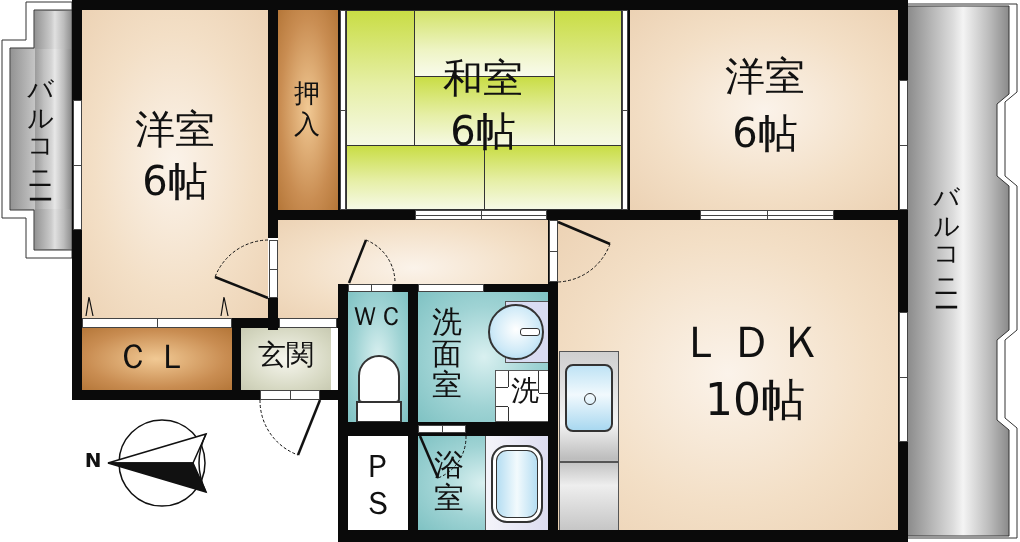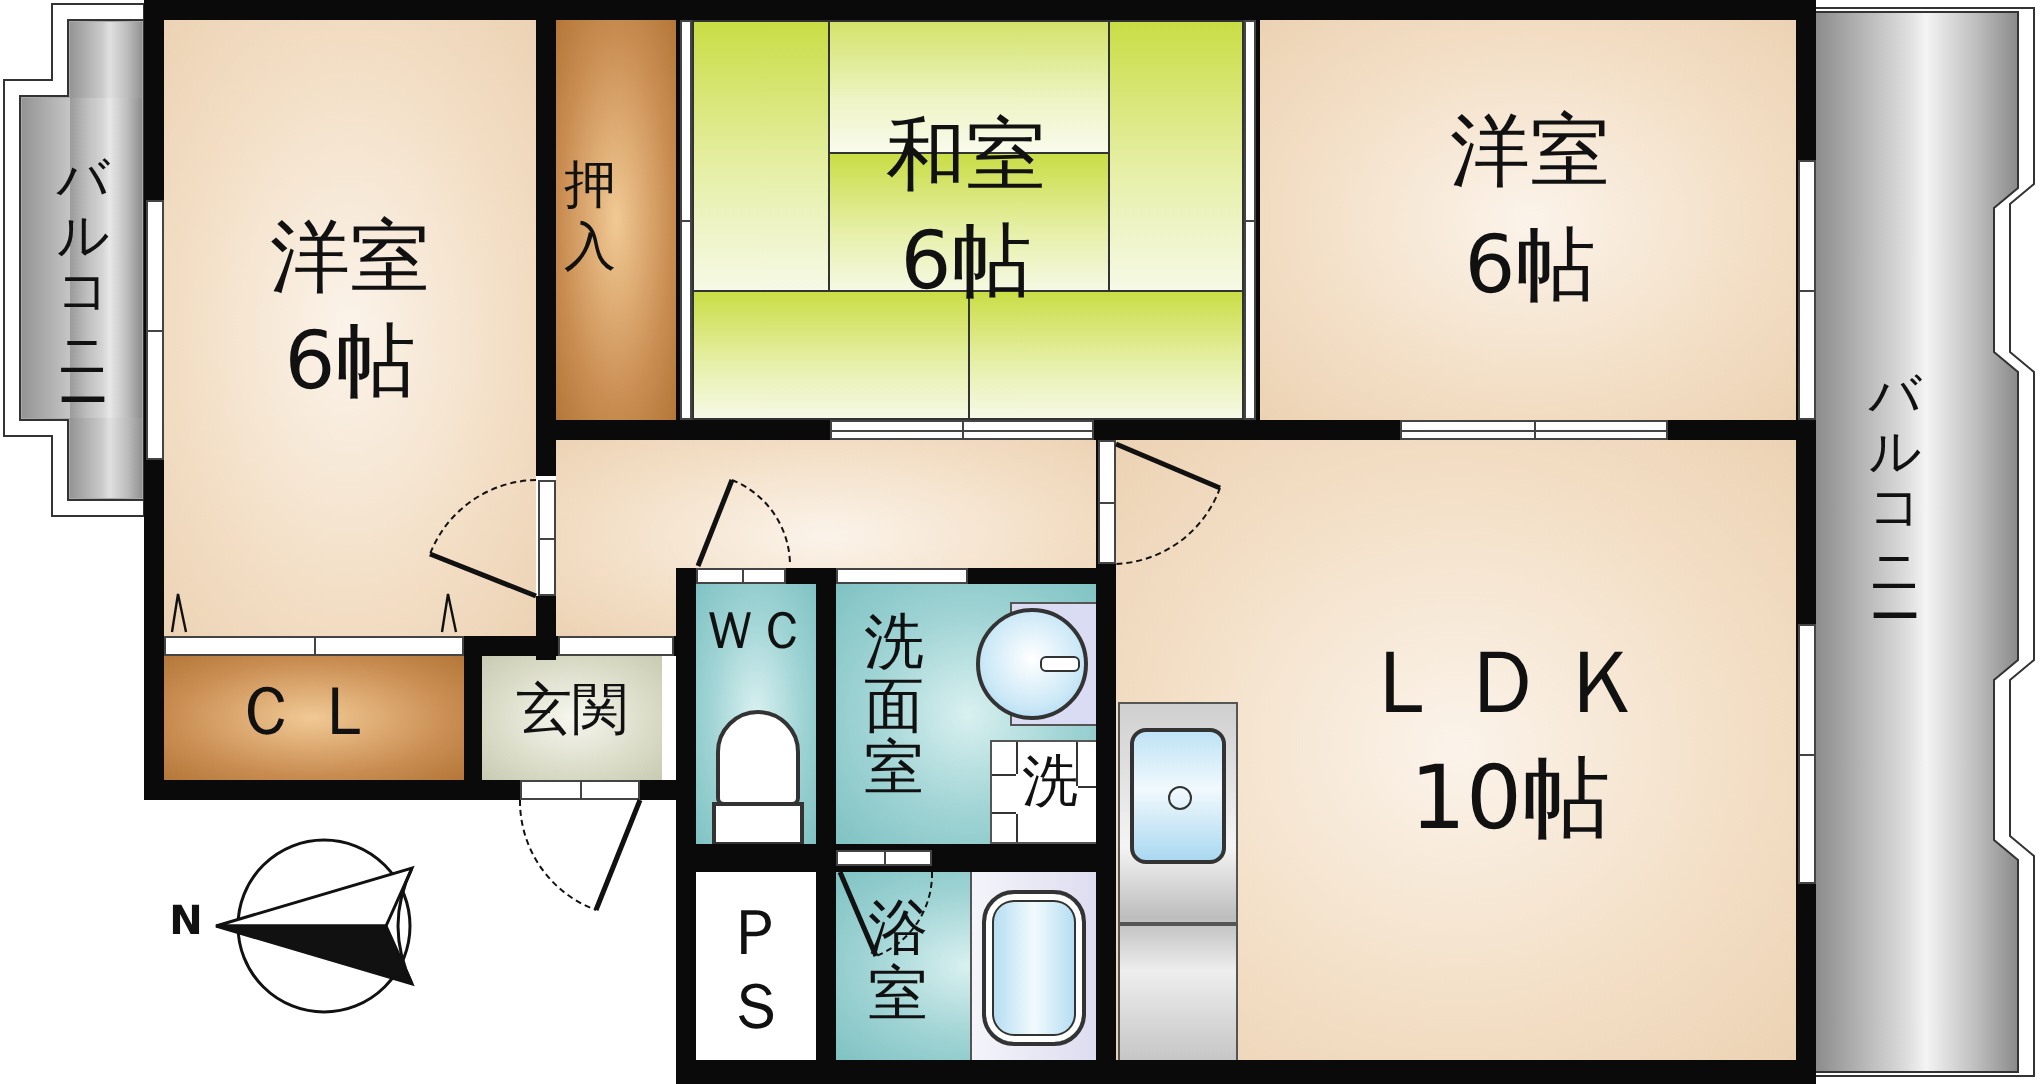--- a/index.html
+++ b/index.html
@@ -49,21 +49,21 @@
   </defs>
   <polygon points="2,6 104,6 104,94 92,104 92,176 104,186 104,330 92,340 92,420 104,430 104,536 2,536" fill="url(#rbg)" stroke="#333" stroke-width="1"></polygon>
 </svg>
 <div class="vlabel" style="left:930px;top:168px;font-size:26px;">バルコニー</div>
 
 <div class="abs room-beige" style="left:80px;top:10px;width:188px;height:310px;"></div>
 <div class="label" style="left:120px;top:108px;width:110px;font-size:40px;">洋室</div>
 <div class="label" style="left:120px;top:160px;width:110px;font-size:40px;">6帖</div>
 
 <div class="abs room-brown" style="left:278px;top:10px;width:60px;height:200px;"></div>
-<div class="label" style="left:278px;top:78px;width:34px;font-size:26px;white-space:normal;line-height:1.2;word-break:break-all;">押入</div>
+<div class="label" style="left:290px;top:78px;width:34px;font-size:26px;white-space:normal;line-height:1.2;word-break:break-all;">押入</div>
 
 <div class="abs" style="left:346px;top:10px;width:276px;height:200px;background:#f6f9e6;">
   <div class="tatami" style="left:0;top:0;width:69px;height:136px;"></div>
   <div class="tatami" style="left:68px;top:0;width:141px;height:67px;background:linear-gradient(180deg,#d3e36a 0%,#eef4c4 60%,#f9fbec 100%);"></div>
   <div class="tatami" style="left:68px;top:66px;width:141px;height:71px;"></div>
   <div class="tatami" style="left:208px;top:0;width:68px;height:136px;"></div>
   <div class="tatami" style="left:0;top:135px;width:139px;height:65px;"></div>
   <div class="tatami" style="left:138px;top:135px;width:138px;height:65px;"></div>
 </div>
 <div class="label" style="left:428px;top:57px;width:110px;font-size:40px;">和室</div>

